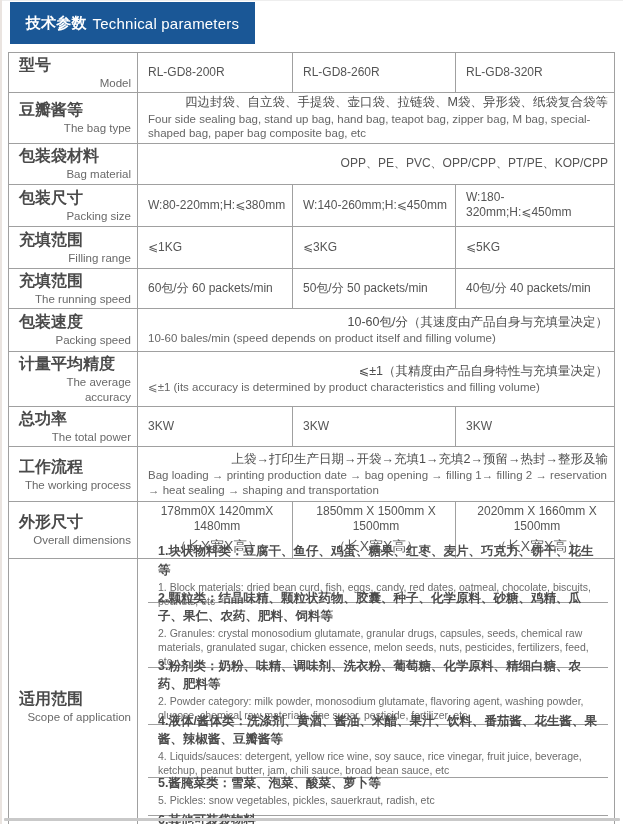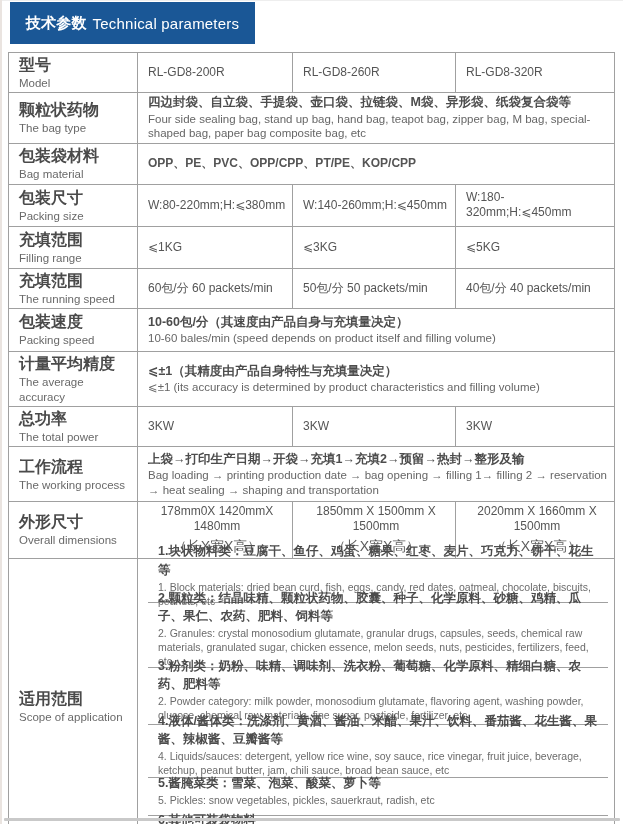--- a/index.html
+++ b/index.html
@@ -34,23 +34,23 @@
   table.spec td{
     border:1px solid #a0a0a0;
     vertical-align:middle;
     padding:2px 6px 2px 10px;
     color:#555555;
     font-size:12px;
     line-height:1.25;
   }
   td.label{padding-left:12px;}
   .label .cn{font-size:16px;font-weight:600;color:#4a4a4a;}
-  .label .en{font-size:11.5px;font-weight:400;color:#696969;margin-top:1px;}
-
-  .cell-cn{font-weight:700;color:#4c4c4c;font-size:12.5px;}
+  .label .en{font-size:11.5px;font-weight:400;color:#696969;margin-top:1px;text-align:right;}
+
+  .cell-cn{font-weight:400;color:#4c4c4c;font-size:12.5px;text-align:right;}
   .cell-en{font-weight:400;color:#666666;font-size:11.5px;margin-top:1px;}
   .plain{font-weight:400;color:#555555;font-size:12px;}
 
   td.dims{text-align:center;padding:2px 2px;font-size:10.5px;color:#5c5c5c;}
   .dims-line2{margin-top:4px;font-size:14px;color:#5c5c5c;}
 
   td.scope-cell{padding:0;}
   .scope-item{
     box-sizing:border-box;
     border-bottom:1px solid #a0a0a0;
@@ -87,21 +87,21 @@
           <div class="cn">型号</div>
           <div class="en">Model</div>
         </td>
         <td class="plain">RL-GD8-200R</td>
         <td class="plain">RL-GD8-260R</td>
         <td class="plain">RL-GD8-320R</td>
       </tr>
 
       <tr style="height:50px">
         <td class="label">
-          <div class="cn">颗粒状药物</div>
+          <div class="cn">豆瓣酱等</div>
           <div class="en">The bag type</div>
         </td>
         <td colspan="3">
           <div class="cell-cn">四边封袋、自立袋、手提袋、壶口袋、拉链袋、M袋、异形袋、纸袋复合袋等</div>
           <div class="cell-en">Four side sealing bag, stand up bag, hand bag, teapot bag, zipper bag, M bag, special-shaped bag, paper bag composite bag, etc</div>
         </td>
       </tr>
 
       <tr style="height:41px">
         <td class="label">

